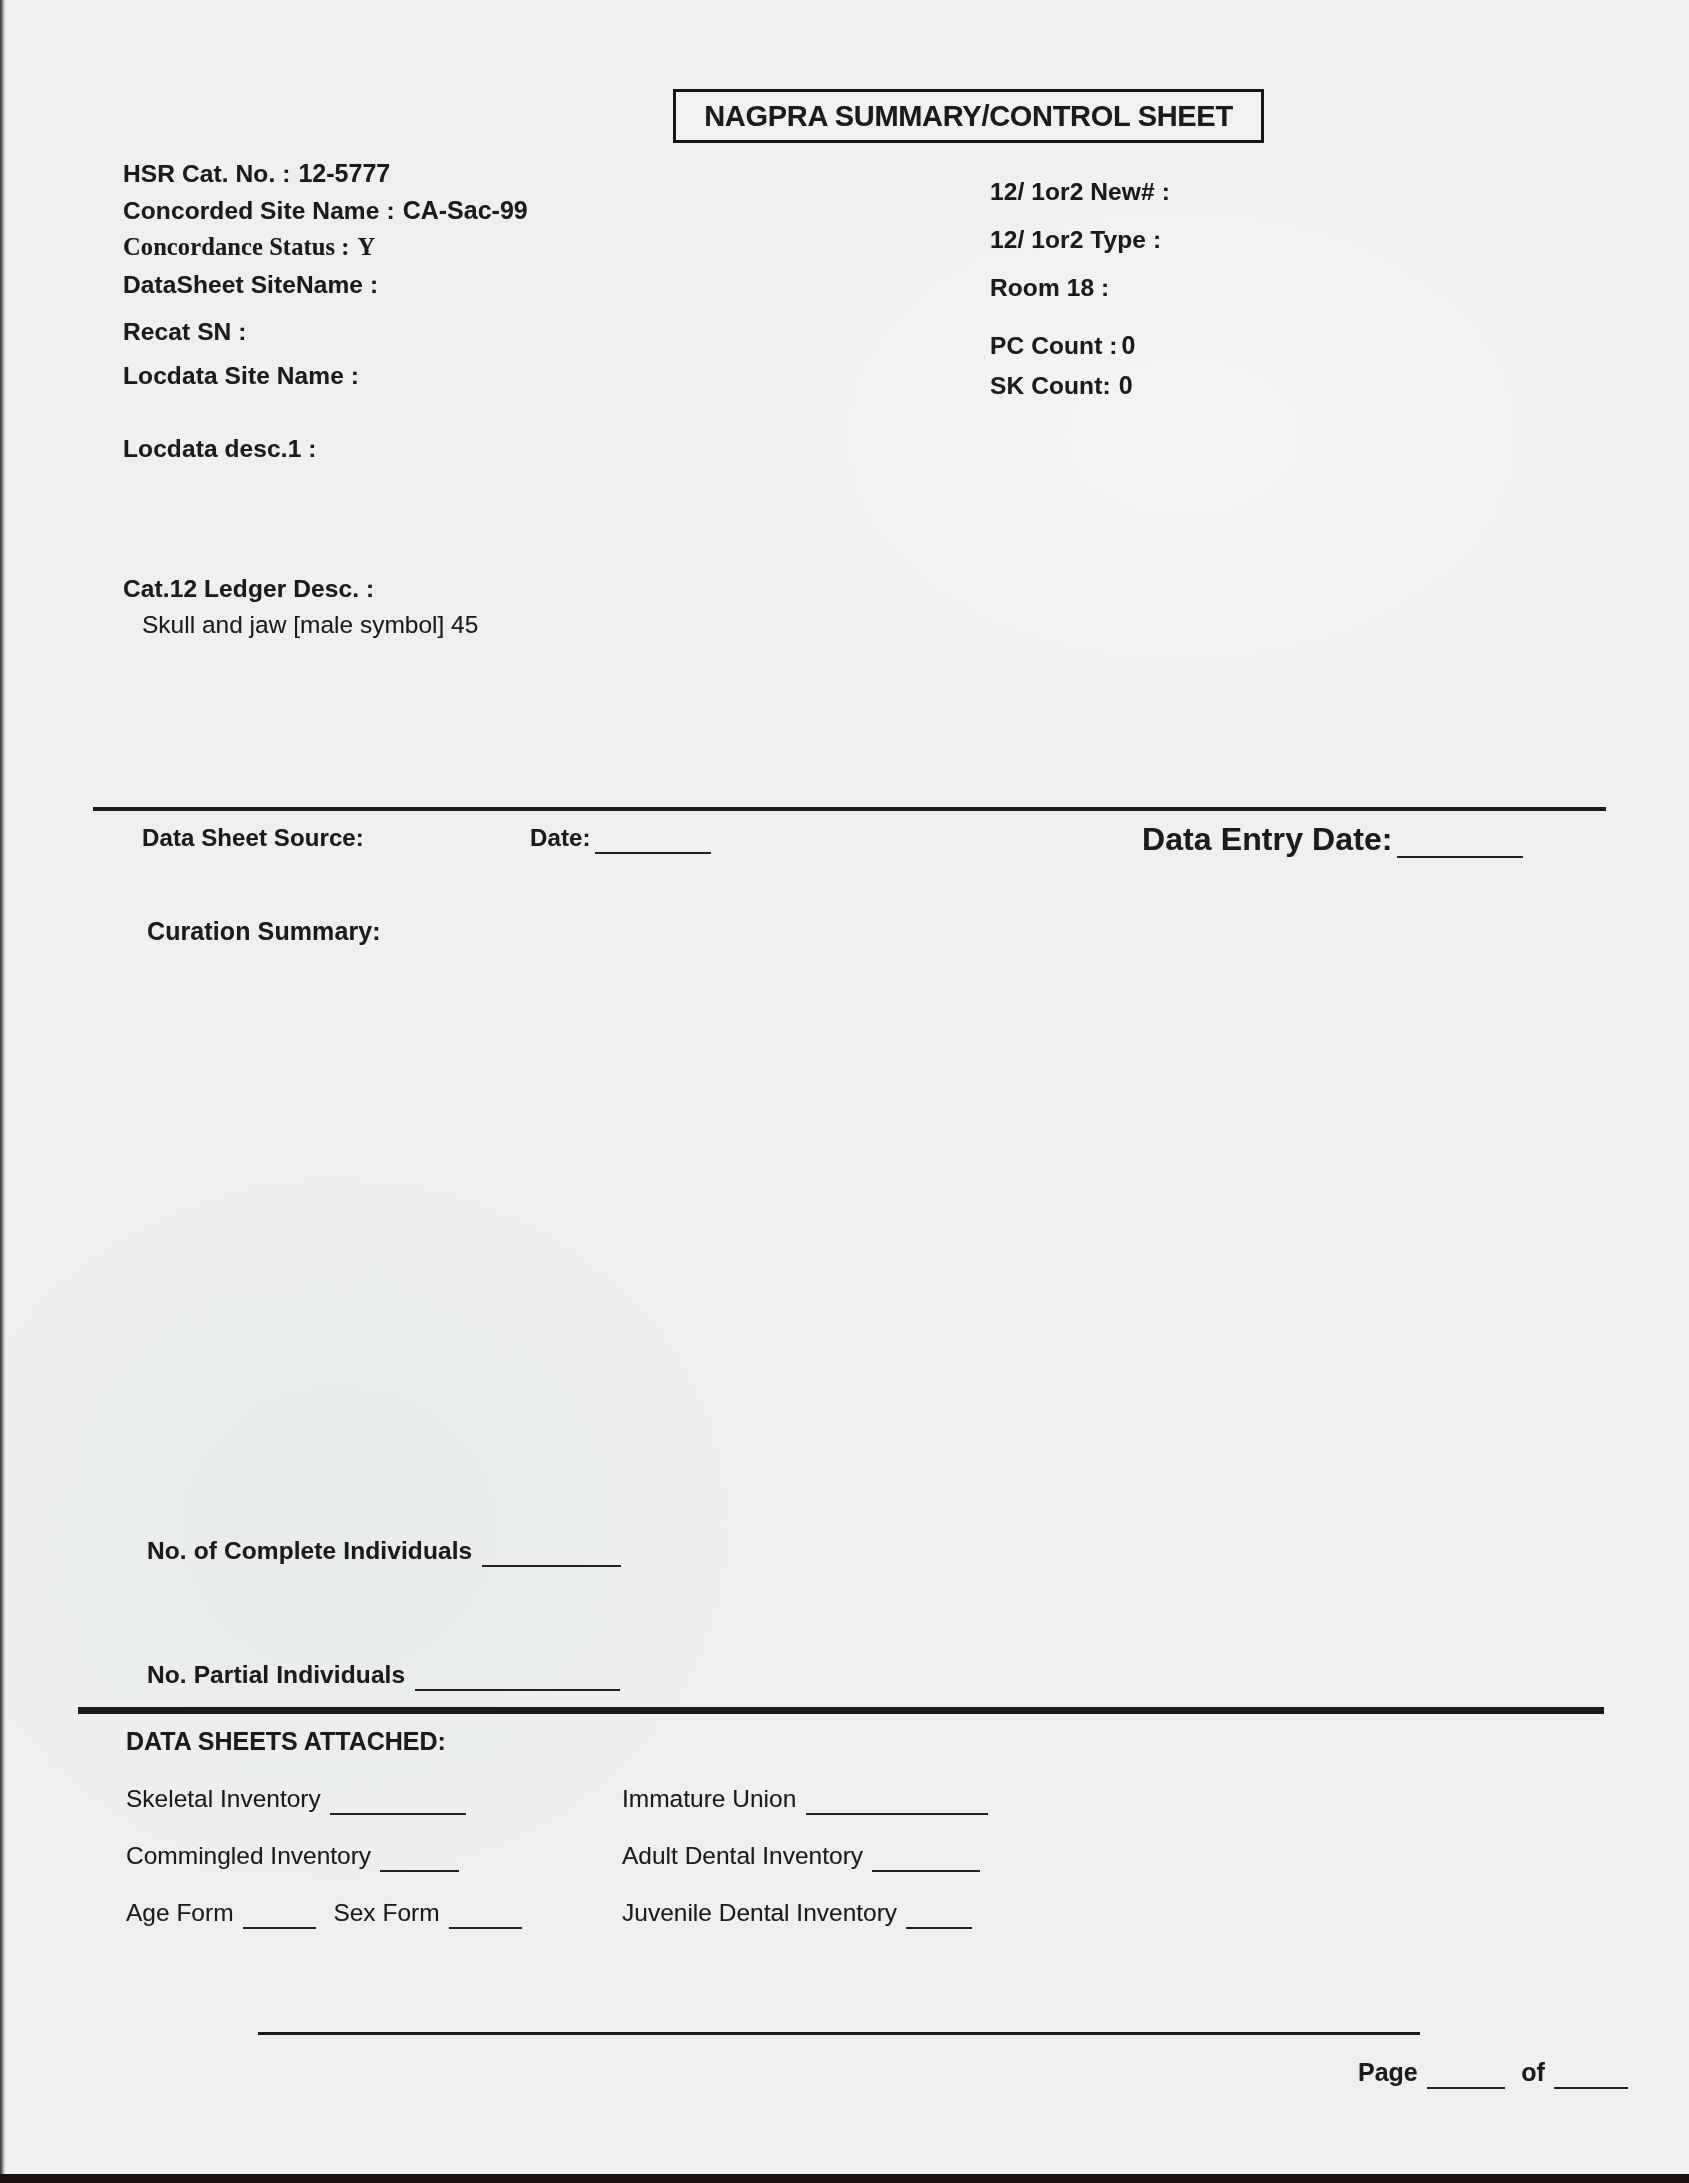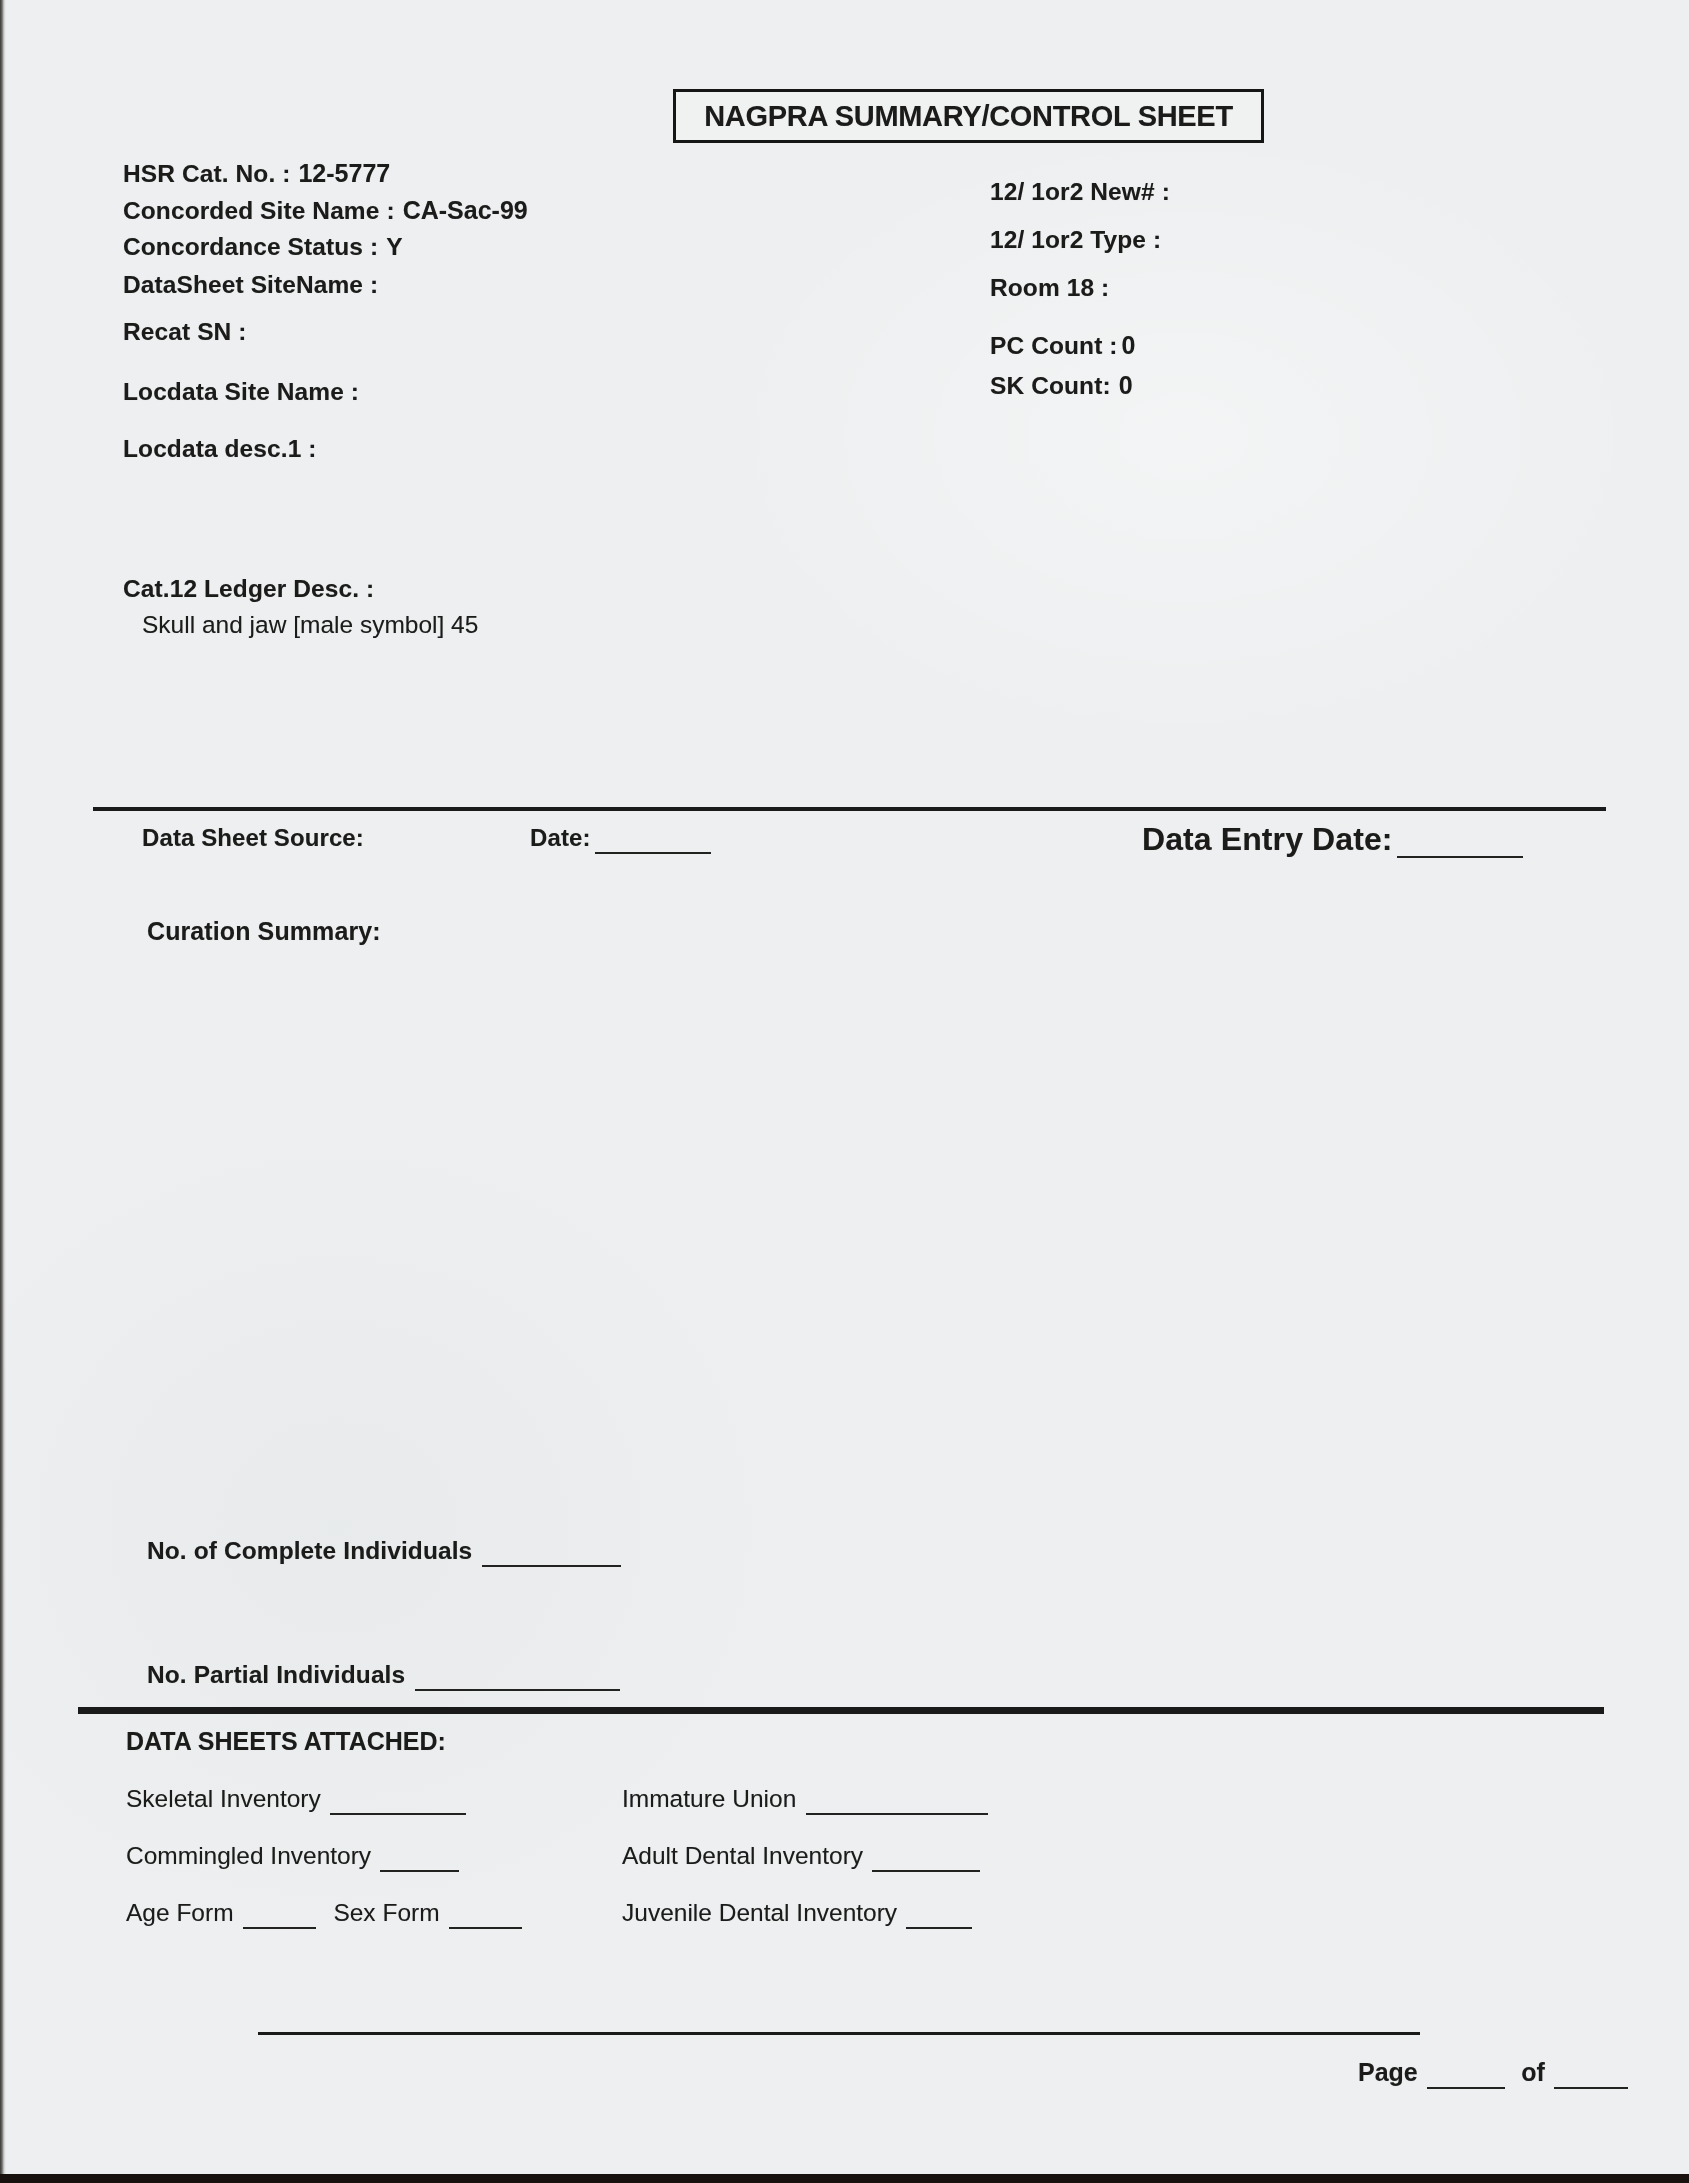--- a/index.html
+++ b/index.html
@@ -61,30 +61,30 @@
   <div class="title-box">
     <span class="title-text">NAGPRA SUMMARY/CONTROL SHEET</span>
   </div>
 
   <div class="abs" style="left:123px;top:159px;">
     <span class="lbl">HSR Cat. No. :</span><span class="val">12-5777</span>
   </div>
   <div class="abs" style="left:123px;top:196px;">
     <span class="lbl">Concorded Site Name :</span><span class="val">CA-Sac-99</span>
   </div>
-  <div class="abs" style="left:123px;top:233px;">
+  <div class="abs" style="left:123px;top:233px;font-family:Liberation Serif, serif;">
     <span class="lbl">Concordance Status :</span><span class="lbl" style="margin-left:8px;">Y</span>
   </div>
   <div class="abs" style="left:123px;top:270px;">
     <span class="lbl">DataSheet SiteName :</span><span class="val"></span>
   </div>
   <div class="abs" style="left:123px;top:317px;">
     <span class="lbl">Recat SN :</span><span class="val"></span>
   </div>
-  <div class="abs" style="left:123px;top:361px;margin-top:16px;">
+  <div class="abs" style="left:123px;top:361px;">
     <span class="lbl">Locdata Site Name :</span><span class="val"></span>
   </div>
   <div class="abs" style="left:123px;top:434px;">
     <span class="lbl">Locdata desc.1 :</span><span class="val"></span>
   </div>
 
   <div class="abs" style="left:990px;top:177px;">
     <span class="lbl">12/ 1or2 New# :</span><span class="val"></span>
   </div>
   <div class="abs" style="left:990px;top:225px;">

